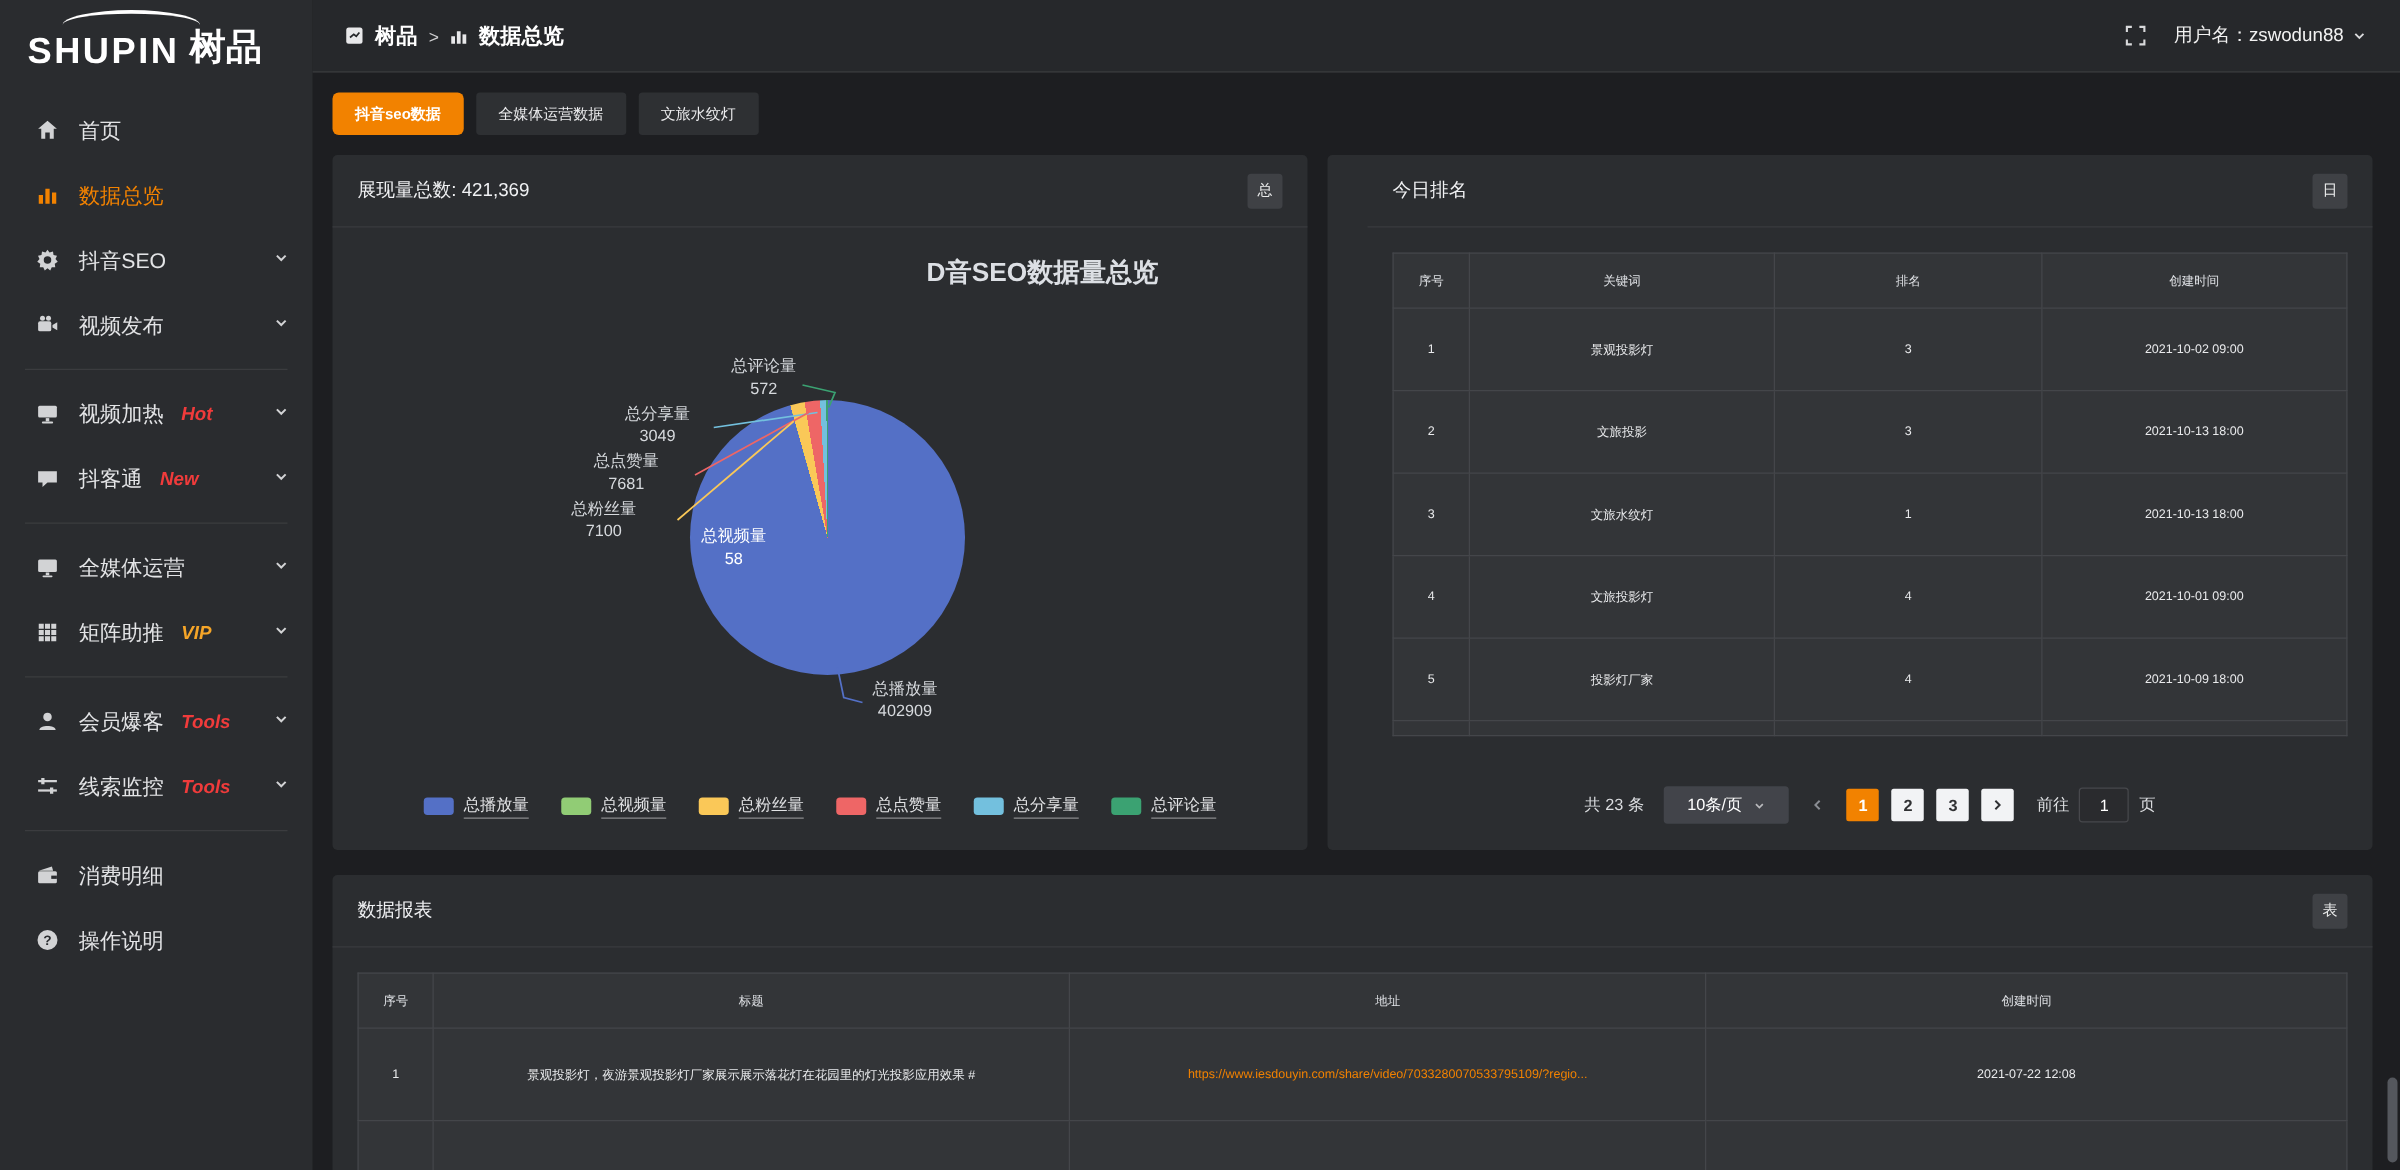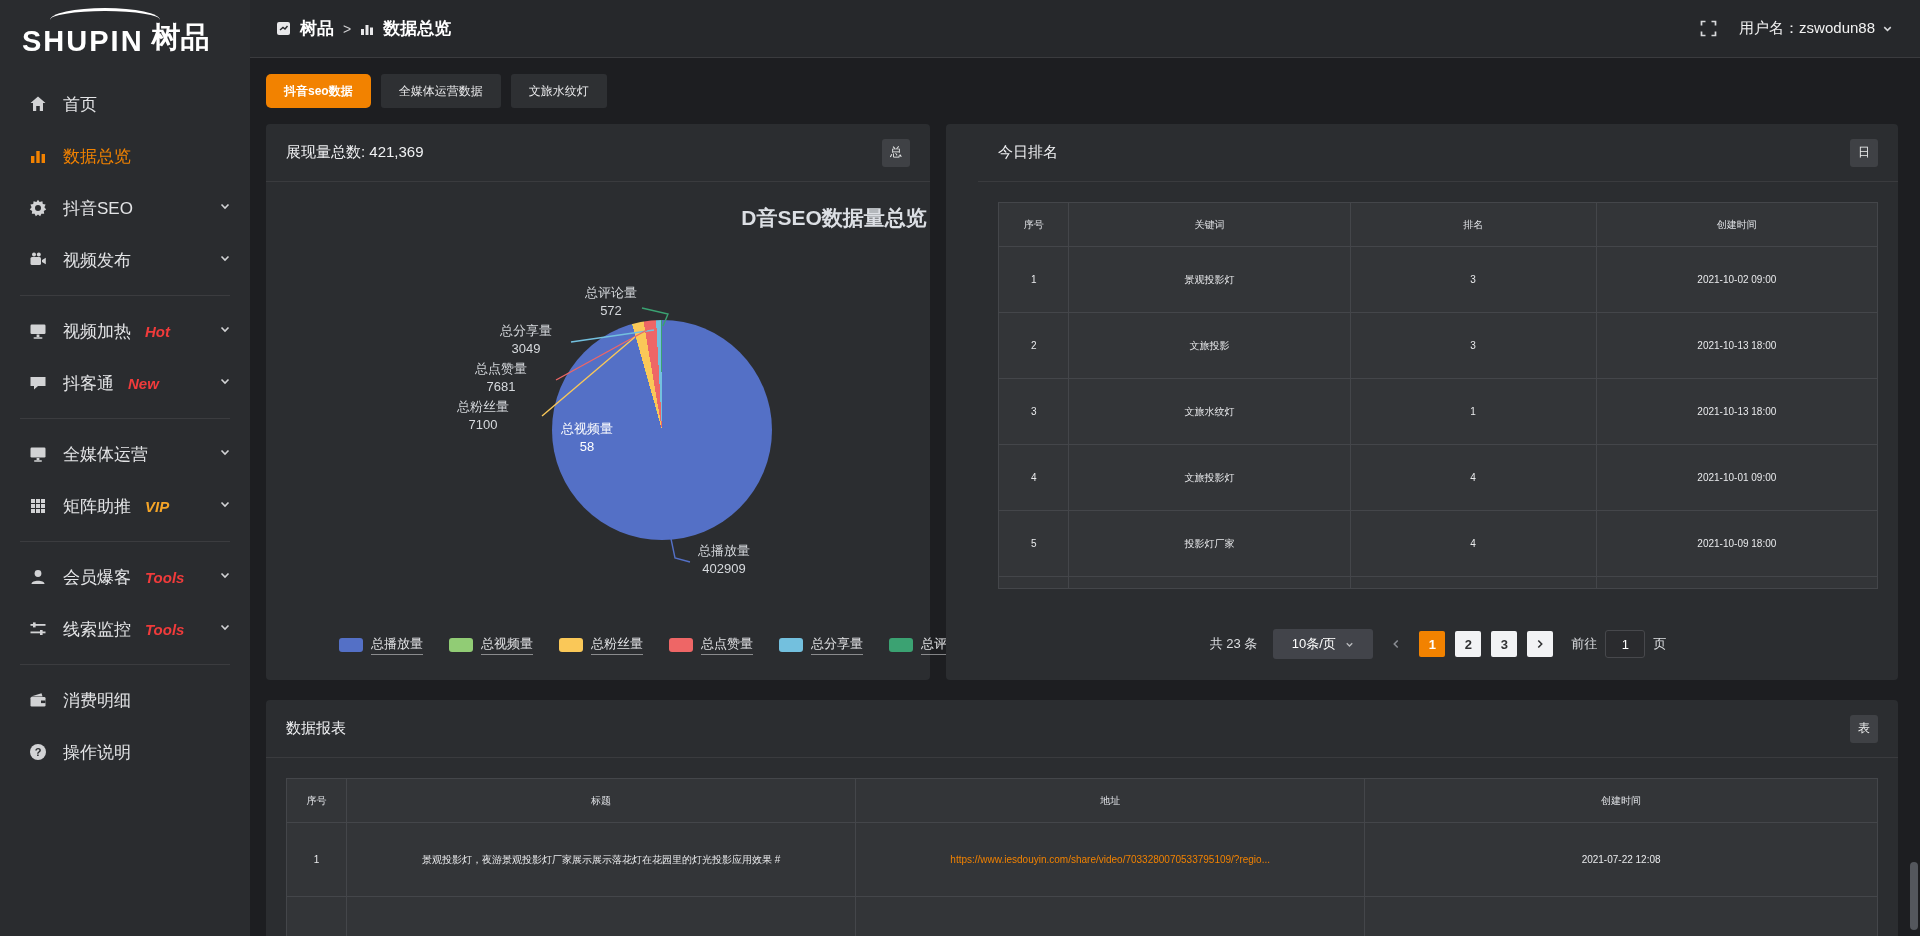--- a/index.html
+++ b/index.html
@@ -51,21 +51,21 @@
     background:#2e3033; color:#ececee; border-radius:3px; cursor:pointer; }
   .tab.active { background:#f28200; color:#fff; font-weight:700; border-radius:5px; }
 
   
   .cols { display:flex; gap:16px; }
   .panel { background:#2b2d30; border-radius:4px; position:relative; }
   .panel-hd { height:58px; display:flex; align-items:center; padding:0 20px;
     border-bottom:1px solid #3a3b3e; font-size:15px; color:#f0f1f3; }
   .corner-btn { margin-left:auto; width:28px; height:28px; background:#3f4145; border-radius:3px;
     display:flex; align-items:center; justify-content:center; font-size:12px; color:#eceded; cursor:pointer; }
-  .panel.left { width:664px; height:556px; }
+  .panel.left { width:780px; height:556px; }
   .panel.right { flex:1; height:556px;padding-left:32px; }
   .panel.bottom { margin-top:20px; height:460px; }
 
   
   .chart-body { position:relative; width:780px; height:497px; }
   .chart-title { position:absolute; left:568px; top:22px; transform:translateX(-50%);
     font-size:21px; font-weight:700; color:#dcdfe4; white-space:nowrap; }
   .pie { position:absolute; left:286px; top:138px; width:220px; height:220px; border-radius:50%; }
   .plabel { position:absolute; width:90px; text-align:center; font-size:13px; line-height:18px; color:#d6d9dd; }
   .plabel.onpie { color:#fff; z-index:2; }

